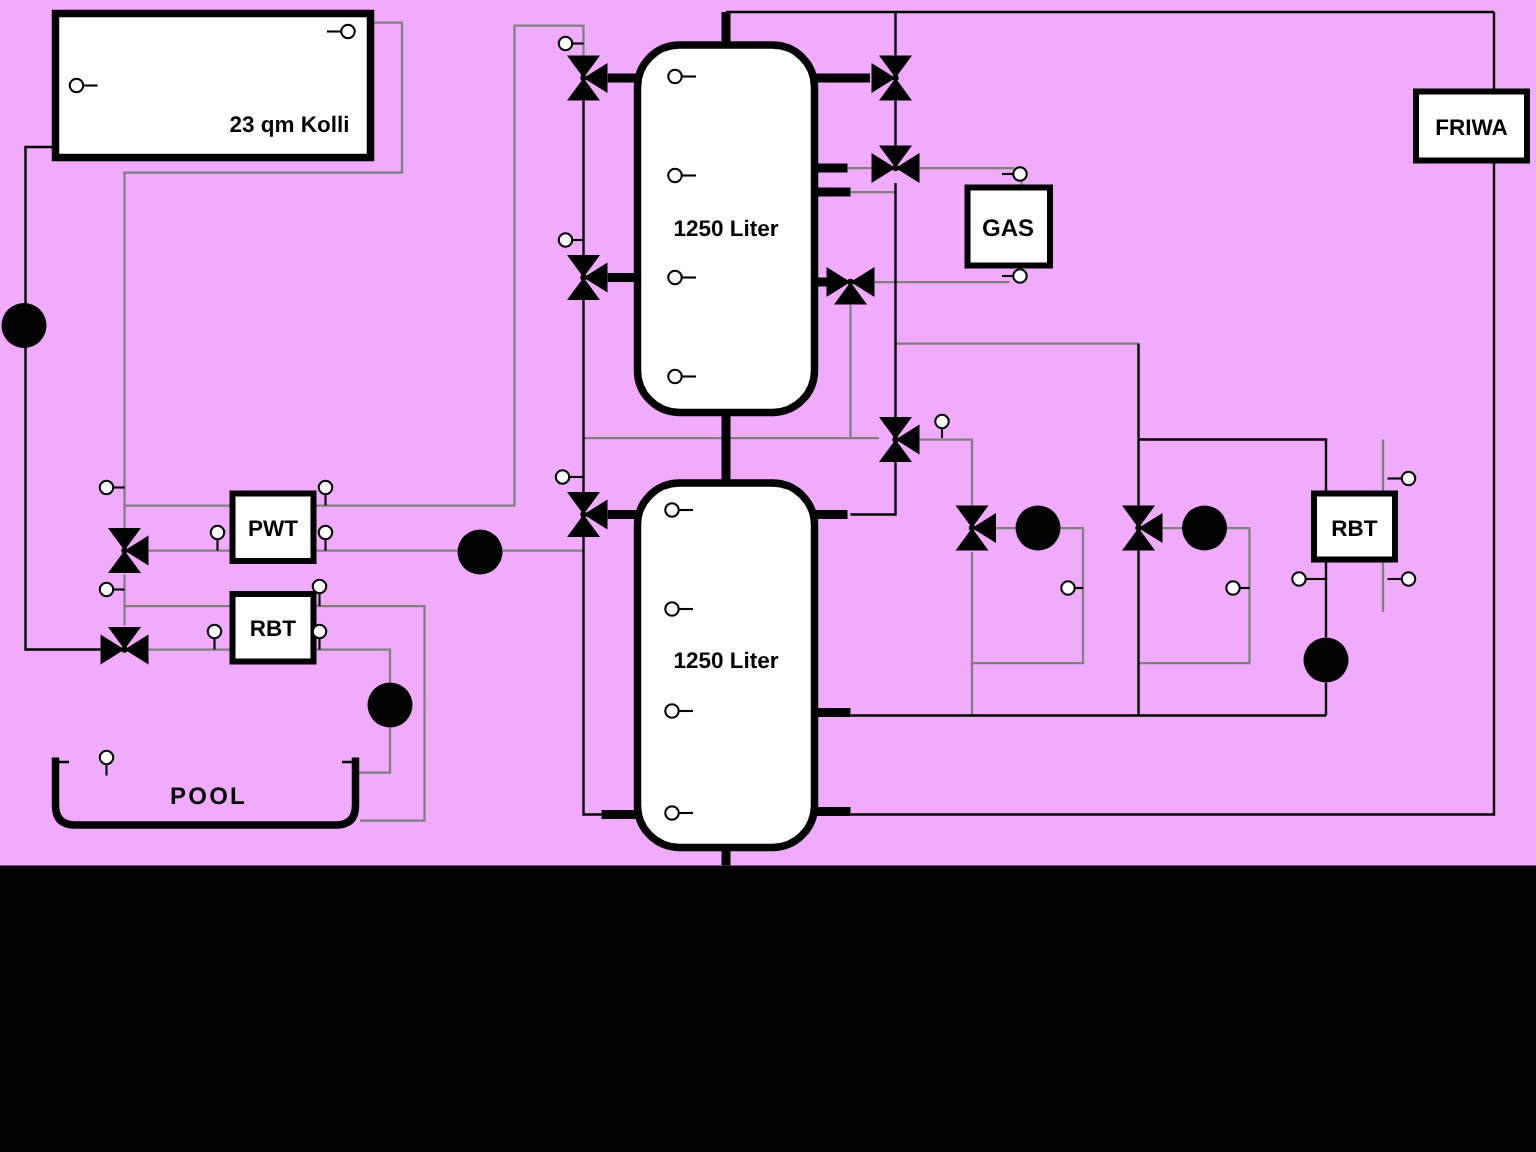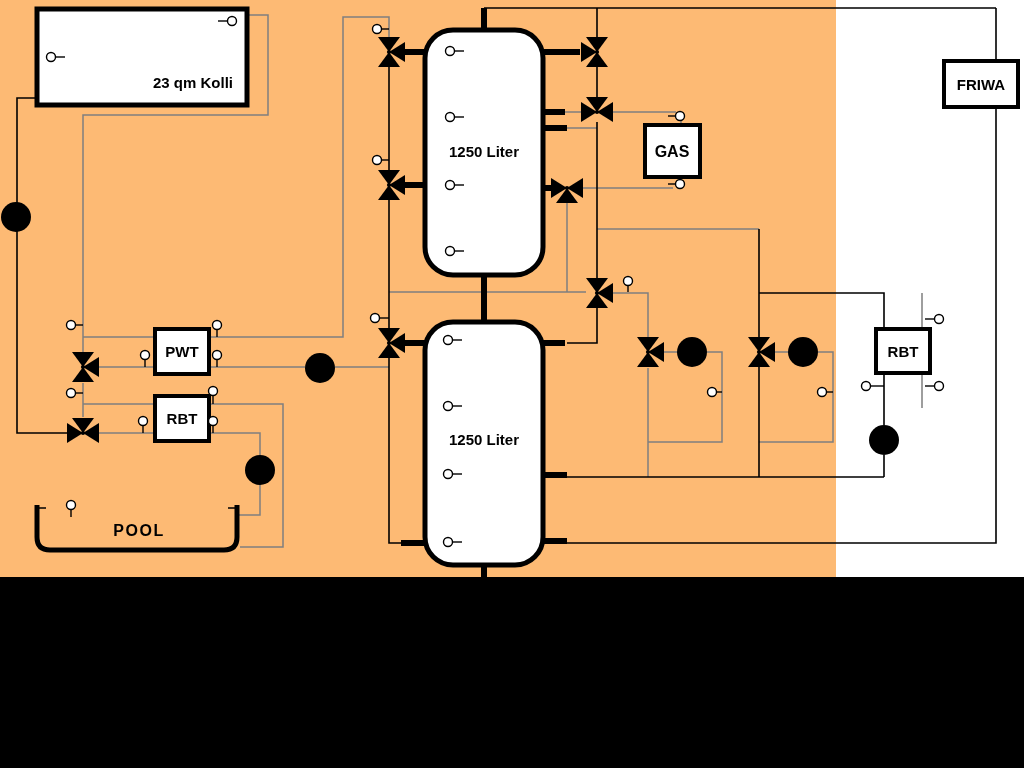--- a/index.html
+++ b/index.html
@@ -1,16 +1,16 @@
 <!DOCTYPE html>
 <html><head>
 <meta charset="utf-8">
 <style>
   html,body{margin:0;padding:0;background:#fff;width:1024px;height:768px;overflow:hidden;}
-  #stage{position:relative;width:836px;height:768px;background:#fdba74;text-decoration:underline;}
+  #stage{position:relative;width:1024px;height:768px;background:#f0abfc;text-decoration:underline;}
   svg{display:block;}
   .lbl{font-family:"Liberation Sans","DejaVu Sans",sans-serif;font-weight:bold;font-size:15px;fill:#000;}
   .lbl-big{font-size:16px;}
   .pool-lbl{letter-spacing:1.5px;font-size:16px;}
   .pipe-g{stroke:#7f7f7f;stroke-width:1.5;fill:none;}
   .pipe-k{stroke:#000000;stroke-width:1.6;fill:none;}
   .stub{stroke:#000000;stroke-width:6;fill:none;}
   .boxw{fill:#ffffff;stroke:#000000;}
   .sensor circle{fill:#fff;stroke:#000;stroke-width:1.4;}
   .sensor line{stroke:#000;stroke-width:1.4;}

